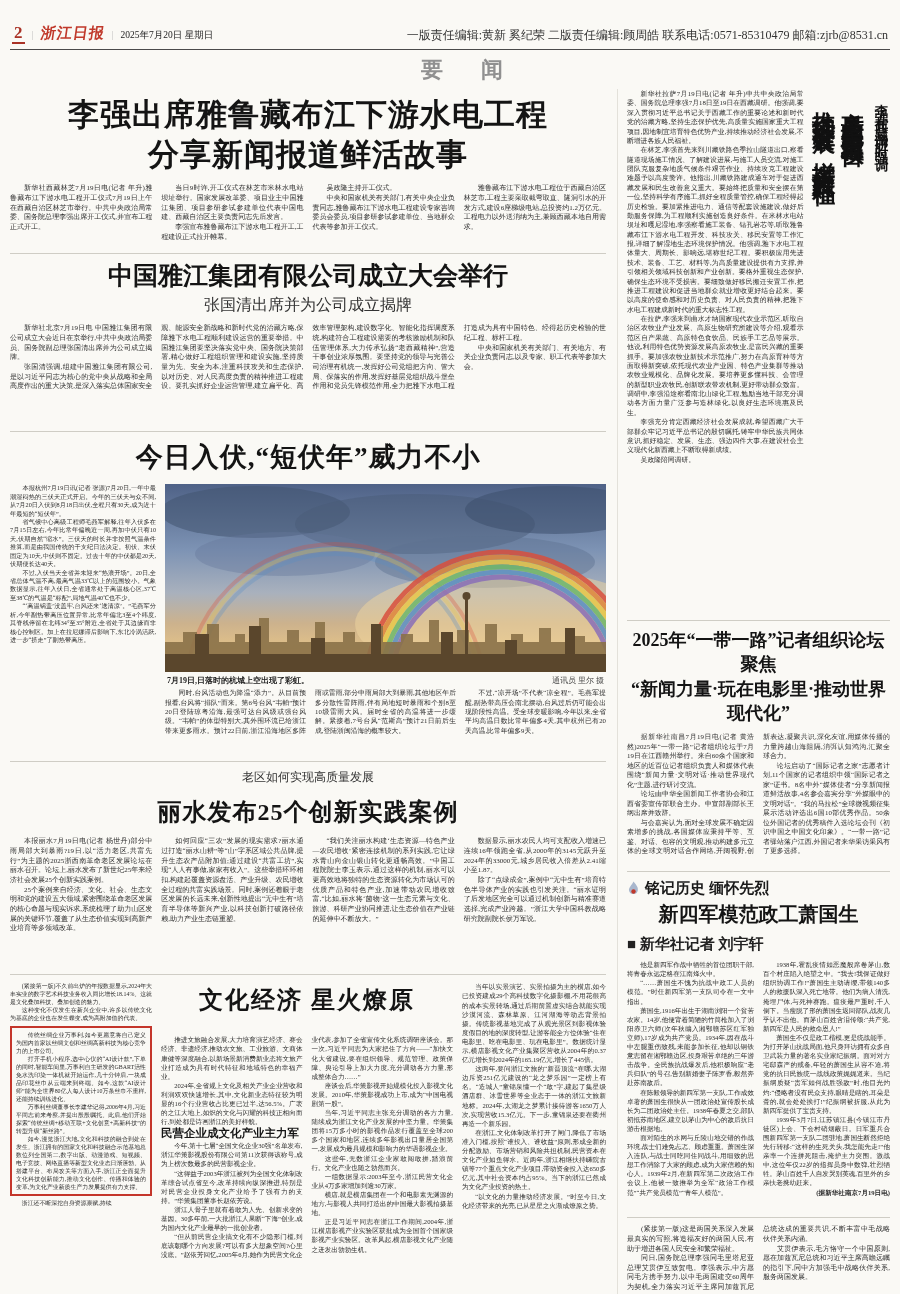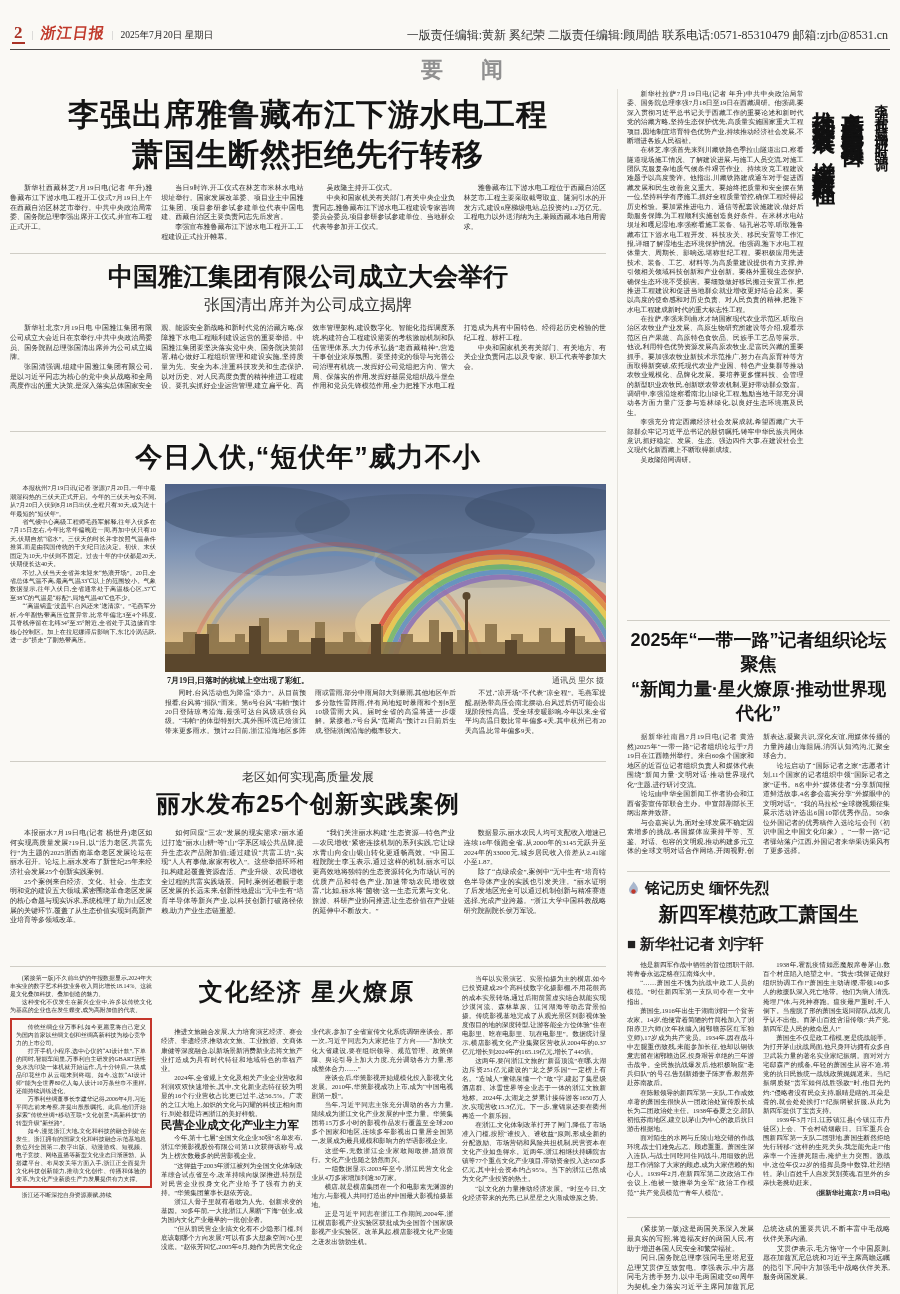--- a/index.html
+++ b/index.html
@@ -25,28 +25,28 @@
   .left-col{width:596px;}
   .right-col{width:283px;border-left:1px solid #e3e1da;padding-left:9px;box-sizing:border-box;}
   hr.sep{border:0;border-top:1px solid #cfcdc5;margin:7px 0;}
   
   .body-text{font-size:7px;line-height:1.38;text-align:justify;color:#2d2d2d;overflow:hidden;}
   .body-text p{margin:0;text-indent:2em;}
   .cols4{column-count:4;column-gap:9px;}
   .cols3{column-count:3;column-gap:9px;}
   .cols2{column-count:2;column-gap:9px;}
   
-  .hl{font-family:Liberation Sans, sans-serif;font-weight:900;color:#141414;text-align:center;}
+  .hl{font-family:Liberation Serif, serif;font-weight:900;color:#141414;text-align:center;}
   .art-a-headline{font-size:31px;line-height:1.28;margin:6px 0 10px;letter-spacing:1px;}
   .art-b-headline{font-size:25px;line-height:1.2;margin:2px 0 4px;}
   .art-b-sub{font-family:"Liberation Sans",sans-serif;font-weight:normal;font-size:16px;
     color:#333;text-align:center;margin:0 0 8px;}
   .art-c-headline{font-size:27px;margin:4px 0 9px;letter-spacing:1px;}
   .art-d-kicker{font-family:"Liberation Sans",sans-serif;font-size:12px;color:#333;
-    text-align:center;margin:2px 0 2px;}
+    text-align:center;margin:2px 0 10px;}
   .art-d-headline{font-size:24px;margin:0 0 9px;letter-spacing:1px;}
   .art-e-headline{font-size:24px;margin:2px 0 19px;letter-spacing:2px;}
   
   .c-flex{display:flex;gap:9px;}
   .c-left{width:146px;font-size:6.2px;line-height:1.36;height:268px;}
   .c-right{flex:1;}
   .photo-wrap{height:188px;overflow:hidden;background:#7e94b5;}
   .photo-wrap svg{display:block;}
   .caption-row{display:flex;justify-content:space-between;align-items:baseline;
     padding:3px 2px 2px;font-size:8px;}
@@ -100,21 +100,21 @@
 
 <div class="section-title">要 闻</div>
 
 <div class="main">
 
   <div class="left-col">
 
     <div>
       <div class="hl art-a-headline">
         <div>李强出席雅鲁藏布江下游水电工程</div>
-        <div>萧国生断然拒绝先行转移</div>
+        <div>分享新闻报道鲜活故事</div>
       </div>
       <div class="body-text cols4" style="height:62px;">
           <p>新华社西藏林芝7月19日电(记者 年升)雅鲁藏布江下游水电工程开工仪式7月19日上午在西藏自治区林芝市举行。中共中央政治局常委、国务院总理李强出席开工仪式,并宣布工程正式开工。</p>
           <p>当日9时许,开工仪式在林芝市米林水电站坝址举行。国家发展改革委、项目业主中国雅江集团、项目参研参试参建单位代表中国电建、西藏自治区主要负责同志先后发言。</p>
           <p>李强宣布雅鲁藏布江下游水电工程开工,工程建设正式拉开帷幕。</p>
           <p>吴政隆主持开工仪式。</p>
           <p>中央和国家机关有关部门,有关中央企业负责同志,雅鲁藏布江下游水电工程建设专家咨询委员会委员,项目参研参试参建单位、当地群众代表等参加开工仪式。</p>
           <p>雅鲁藏布江下游水电工程位于西藏自治区林芝市,工程主要采取截弯取直、隧洞引水的开发方式,建设6座梯级电站,总投资约1.2万亿元。工程电力以外送消纳为主,兼顾西藏本地自用需求。</p>
         </div>
     </div>
@@ -193,21 +193,21 @@
             </div>
         </div>
       </div>
     </div>
     <hr class="sep">
 
     <div>
       <div class="art-d-kicker">老区如何实现高质量发展</div>
       <div class="hl art-d-headline">丽水发布25个创新实践案例</div>
       <div class="body-text cols4" style="height:130px;">
-          <p>本报丽水7月19日电(记者 杨世丹)老区如何实现高质量发展?19日,以“活力老区,共富先行”为主题的2025浙西南革命老区发展论坛在丽水召开。论坛上,丽水发布了新世纪25年来经济社会发展25个创新实践案例。</p>
+          <p>本报丽水7月19日电(记者 杨世丹)部分中雨局部大到暴雨?19日,以“活力老区,共富先行”为主题的2025浙西南革命老区发展论坛在丽水召开。论坛上,丽水发布了新世纪25年来经济社会发展25个创新实践案例。</p>
           <p>25个案例来自经济、文化、社会、生态文明和党的建设五大领域,紧密围绕革命老区发展的核心命题与现实诉求,系统梳理了助力山区发展的关键环节,覆盖了从生态价值实现到高新产业培育等多领域改革。</p>
           <p>如何回应“三农”发展的现实需求?丽水通过打造“丽水山耕”等“山”字系区域公共品牌,提升生态农产品附加值;通过建设“共富工坊”,实现“人人有事做,家家有收入”。这些举措环环相扣,构建起覆盖资源盘活、产业升级、农民增收全过程的共富实践场景。同时,案例还着眼于老区发展的长远未来,创新性地提出“无中生有”培育半导体等新兴产业,以科技创新打破路径依赖,助力产业生态链重塑。</p>
           <p>“我们关注丽水构建‘生态资源—特色产业—农民增收’紧密连接机制的系列实践,它让绿水青山向金山银山转化更通畅高效。”中国工程院院士李玉表示,通过这样的机制,丽水可以更高效地将独特的生态资源转化为市场认可的优质产品和特色产业,加速带动农民增收致富,“比如,丽水将‘菌物’这一生态元素与文化、旅游、科研产业协同推进,让生态价值在产业链的延伸中不断放大。”</p>
           <p>数据显示,丽水农民人均可支配收入增速已连续16年领跑全省,从2000年的3145元跃升至2024年的33000元,城乡居民收入倍差从2.41缩小至1.87。</p>
           <p>除了“点绿成金”,案例中“无中生有”培育特色半导体产业的实践也引发关注。“丽水证明了后发地区完全可以通过机制创新与精准赛道选择,完成产业跨越。”浙江大学中国科教战略研究院副院长侯万军说。</p>
         </div>
     </div>
     <hr class="sep">
 
     <div class="e-flex">
@@ -257,21 +257,21 @@
         <div class="v-kicker">李强在西藏调研时强调</div>
         <div class="v-main">高质量实施国家重大工程项目</div>
         <div class="v-main">推动经济社会发展　增进各族人民福祉</div>
       </div>
     </div>
     <hr class="sep">
 
     <div>
       <div class="hl g-headline">
         <div>2025年“一带一路”记者组织论坛聚焦</div>
-        <div>“新闻力量·星火燎原·推动世界现代化”</div>
+        <div>“新闻力量·玩在电影里·推动世界现代化”</div>
       </div>
       <div class="body-text cols2 g-body">
           <p>据新华社南昌7月19日电(记者 黄浩然)2025年“一带一路”记者组织论坛于7月19日在江西赣州举行。来自60余个国家和地区的近百位记者组织负责人和媒体代表围绕“新闻力量·文明对话·推动世界现代化”主题,进行研讨交流。</p>
           <p>论坛由中华全国新闻工作者协会和江西省委宣传部联合主办。中宣部副部长王纲出席并致辞。</p>
           <p>与会嘉宾认为,面对全球发展不确定因素增多的挑战,各国媒体应秉持平等、互鉴、对话、包容的文明观,推动构建多元立体的全球文明对话合作网络,开阔视野,创新表达,凝聚共识,深化友谊,用媒体传播的力量跨越山海阻隔,消弭认知鸿沟,汇聚全球合力。</p>
           <p>论坛启动了“国际记者之家”志愿者计划,11个国家的记者组织申领“国际记者之家”证书。8名中外“媒体使者”分享新闻报道鲜活故事,4名参会嘉宾分享“外媒眼中的文明对话”。“我的马拉松”全球微视频征集展示活动评选出6国10部优秀作品。50余位外国记者的优秀稿件入选论坛会刊《初识中国之中国文化印象》。“一带一路”记者驿站落户江西,外国记者来华采访采风有了更多选择。</p>
         </div>
     </div>
     <hr class="sep">
 

